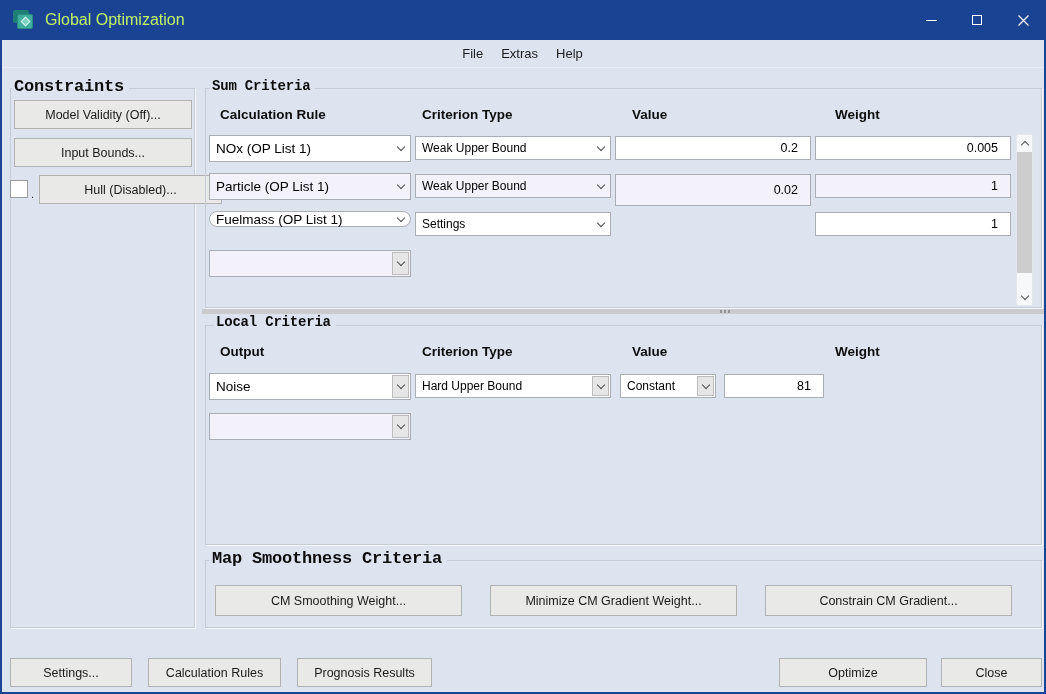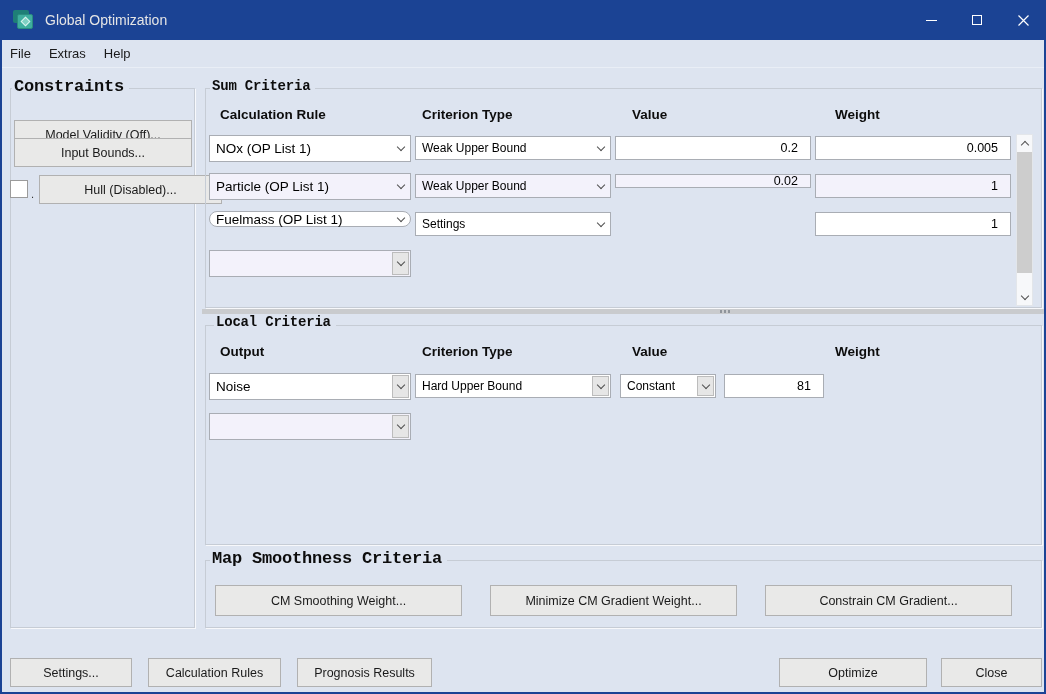--- a/index.html
+++ b/index.html
@@ -8,28 +8,28 @@
     position:relative; width:1046px; height:694px; background:#dde4f0;
     border-left:2px solid #1b4394; border-right:2px solid #1b4394; border-bottom:2px solid #1b4394;
     overflow:hidden;
   }
   
   .titlebar { position:absolute; left:-2px; top:0; width:1046px; height:40px; background:#1b4394; display:flex; align-items:center; }
   .appicon { position:relative; width:22px; height:20px; margin-left:13px; }
   .appicon .back { position:absolute; left:0; top:0; width:16px; height:13px; background:#1e7f77; border-radius:2px; }
   .appicon .front { position:absolute; left:4px; top:4px; width:16px; height:15px; background:#3fae9f; border-radius:2px; border:1px solid #2a8d80; display:flex; align-items:center; justify-content:center; }
   .appicon .diamond { width:7px; height:7px; border:1px solid #d8f3ee; background:#7fd0c3; transform:rotate(45deg); }
-  .title-text { color:#e5e5e5; font-size:14px; margin-left:10px; }
+  .title-text { color:#bef264; font-size:16px; margin-left:10px; }
   .winctrls { position:absolute; right:0; top:0; height:40px; display:flex; }
   .winbtn { width:46px; height:40px; display:flex; align-items:center; justify-content:center; cursor:default; }
   .glyph-min { width:11px; height:1px; background:#ffffff; }
   .glyph-max { width:10px; height:10px; border:1px solid #ffffff; }
   .glyph-close { stroke:#ffffff; stroke-width:1.2; }
   
-  .menubar { position:absolute; left:0; top:40px; width:1042px; height:28px; background:#dde4f0; display:flex; align-items:center; border-bottom:1px solid #e9eef6; }
+  .menubar { position:absolute; left:0; top:40px; width:1042px; height:28px; background:#dde4f0; display:flex; align-items:center; border-bottom:1px solid #e9eef6;justify-content:center; }
   .menu-item { font-size:13px; color:#1b1b1b; padding:4px 9px; }
   .menu-item:first-child { padding-left:8px; }
   
   .group { position:absolute; border:1px solid #c6ccd5; box-shadow:1px 1px 0 rgba(255,255,255,0.75); }
   .group-label { position:absolute; background:#dde4f0; color:#0d0d0d; font-weight:bold; padding:0 5px 0 2px; white-space:nowrap;font-family:Liberation Mono, monospace; }
   .lbl-big { font-size:17px; letter-spacing:-0.2px; }
   .lbl-med { font-size:14px; letter-spacing:-0.2px; }
   .colhdr { position:absolute; font-size:13.5px; font-weight:bold; color:#0d0d0d; white-space:nowrap; }
   
   .btn { position:absolute; background:#e9e9e8; border:1px solid #b1b1b1; color:#1a1a1a; font-size:12.5px;
@@ -85,21 +85,21 @@
   </div>
 
   <div class="menubar">
     <div class="menu-item">File</div>
     <div class="menu-item">Extras</div>
     <div class="menu-item">Help</div>
   </div>
 
   <div class="group" style="left:8px; top:88px; width:185px; height:540px;"></div>
   <div class="group-label lbl-big" style="left:10px; top:77px;">Constraints</div>
-  <div class="btn" style="left:12px; top:100px; width:178px; height:29px;margin-top:20px;">Model Validity (Off)...</div>
+  <div class="btn" style="left:12px; top:100px; width:178px; height:29px;">Model Validity (Off)...</div>
   <div class="btn" style="left:12px; top:138px; width:178px; height:29px;">Input Bounds...</div>
   <div class="checkbox" style="left:8px; top:180px;"></div>
   <div class="dotlbl" style="left:29px; top:188px;">.</div>
   <div class="btn" style="left:37px; top:175px; width:183px; height:29px;">Hull (Disabled)...</div>
 
   <div class="group" style="left:203px; top:88px; width:837px; height:220px;"></div>
   <div class="group-label lbl-med" style="left:208px; top:78px;">Sum Criteria</div>
   <div class="colhdr" style="left:218px; top:107px;">Calculation Rule</div>
   <div class="colhdr" style="left:420px; top:107px;">Criterion Type</div>
   <div class="colhdr" style="left:630px; top:107px;">Value</div>
@@ -125,21 +125,21 @@
     <span class="arr">
         <span class="chev"></span>
       </span>
   </div>
   <div class="combo small tinted" style="left:413px; top:174px; width:196px; height:24px;">
     <span class="txt">Weak Upper Bound</span>
     <span class="arr">
         <span class="chev"></span>
       </span>
   </div>
-  <input class="field tinted" style="left: 613px; top: 174px; width: 196px; height: 14px;" value="0.02">
+  <input class="field tinted" style="left: 613px; top: 174px; width: 196px; height: 32px;" value="0.02">
   <input class="field tinted" style="left: 813px; top: 174px; width: 196px; height: 24px;" value="1">
 
   <div class="combo" style="left:207px; top:211px; width:202px; height:16px;border-radius:9px;">
     <span class="txt">Fuelmass (OP List 1)</span>
     <span class="arr">
         <span class="chev"></span>
       </span>
   </div>
   <div class="combo small" style="left:413px; top:212px; width:196px; height:24px;">
     <span class="txt">Settings</span>

